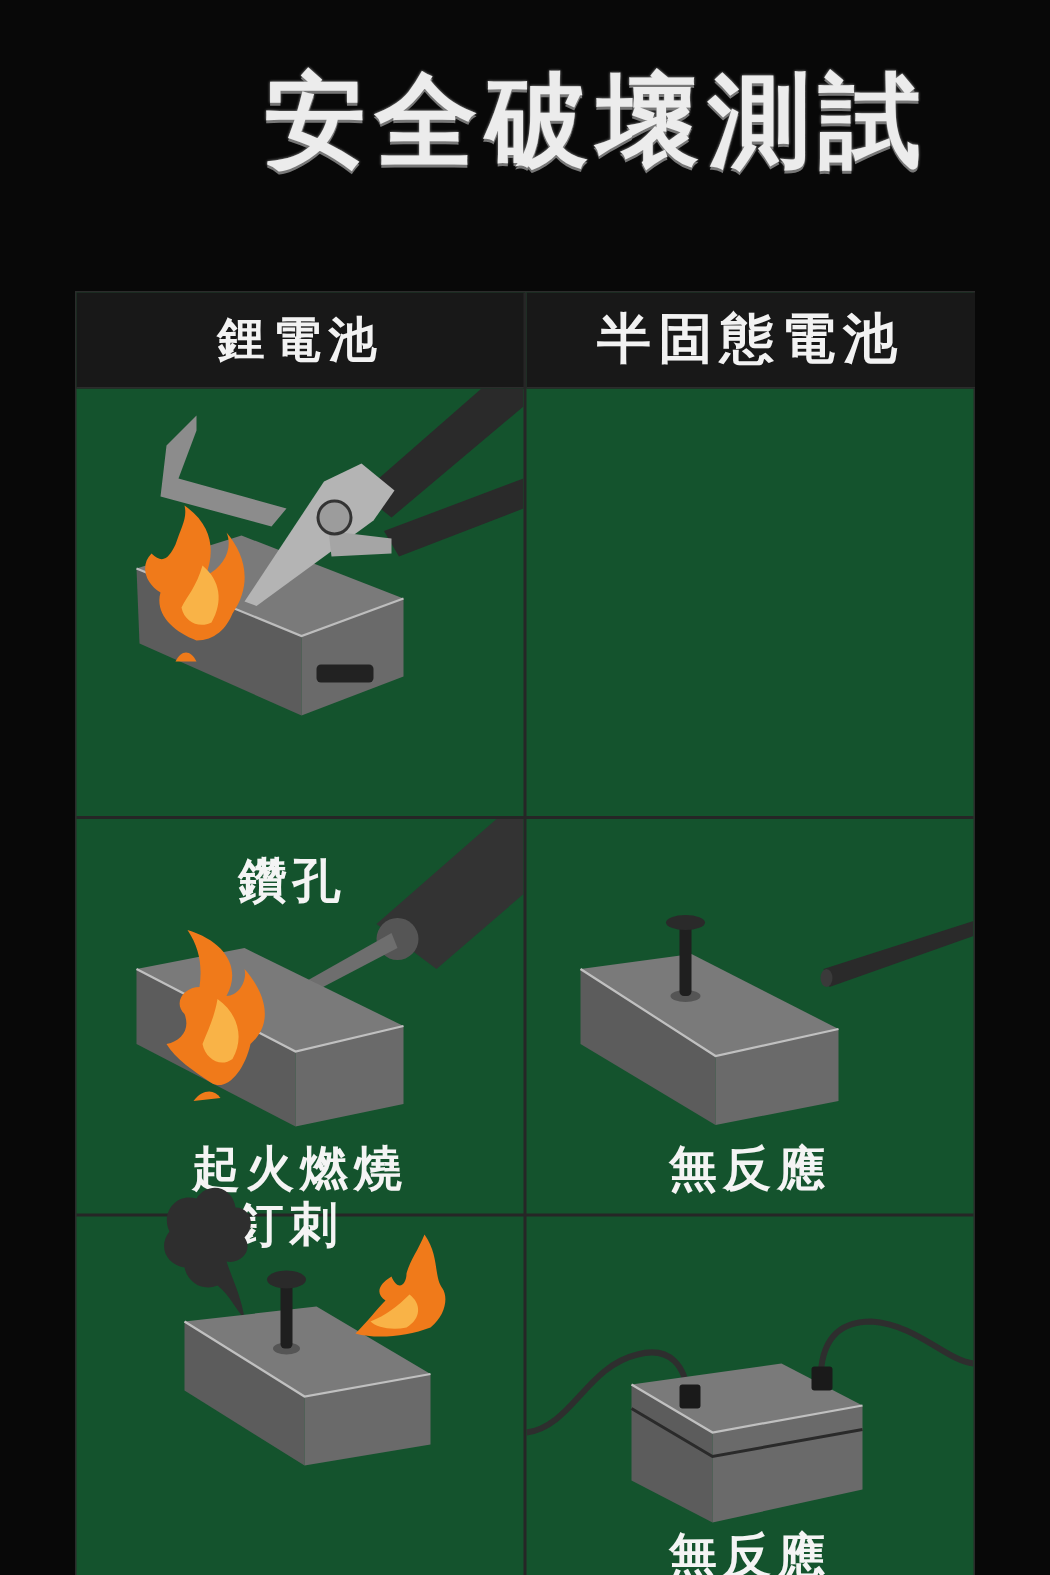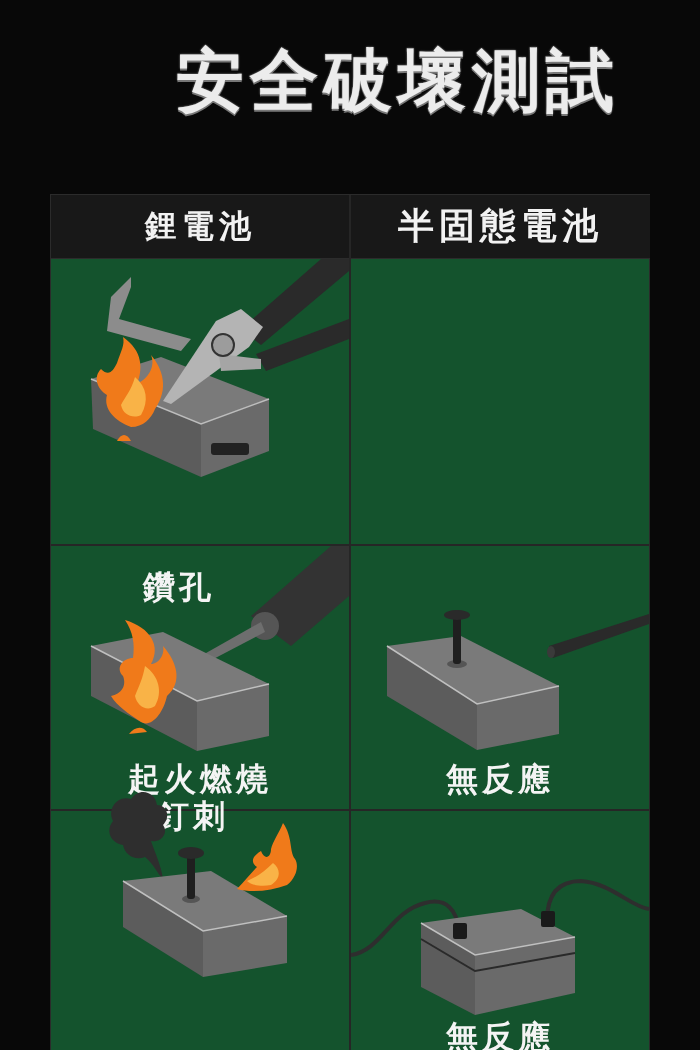--- a/index.html
+++ b/index.html
@@ -73,21 +73,21 @@
       <circle cx="172" cy="86" r="11" fill="#9c9c9c" stroke="#333" stroke-width="2"></circle>
 
       <path d="M72,78 C92,92 92,110 86,125 C100,118 104,105 100,96 C112,110 118,130 104,150 C100,160 92,168 80,168 C64,162 52,150 56,136 C46,130 42,118 50,110 C58,118 62,112 66,104 C70,92 74,86 72,78 Z" fill="#f07a1a"></path>
       <path d="M84,118 C96,128 98,142 90,156 C82,160 72,156 70,146 C74,138 80,132 84,118 Z" fill="#f9b347"></path>
       <path d="M66,182 C70,174 76,174 80,182 Z" fill="#f07a1a"></path>
     </svg>
   </div>
 
 
   <div class="cell" style="left:0; top:351px; height:263px">
-    <div class="method" style="left:92px; top:20px">鑽孔</div>
+    <div class="method" style="left:108px; top:20px">鑽孔</div>
     <svg width="298" height="263" viewBox="0 0 298 263">
 
       <polygon points="200,70 280,0 298,0 298,50 240,100" fill="#333"></polygon>
       <ellipse cx="214" cy="80" rx="14" ry="14" fill="#555"></ellipse>
       <polygon points="125,124 210,76 214,86 130,130" fill="#6e6e6e"></polygon>
 
       <polygon points="40,100 112,86 218,138 146,155" fill="#7a7a7a"></polygon>
       <polygon points="40,100 146,155 146,205 40,150" fill="#5c5c5c"></polygon>
       <polygon points="146,155 218,138 218,190 146,205" fill="#6a6a6a"></polygon>
       <polyline points="40,100 146,155 218,138" fill="none" stroke="#c0c0c0" stroke-width="1.5"></polyline>

